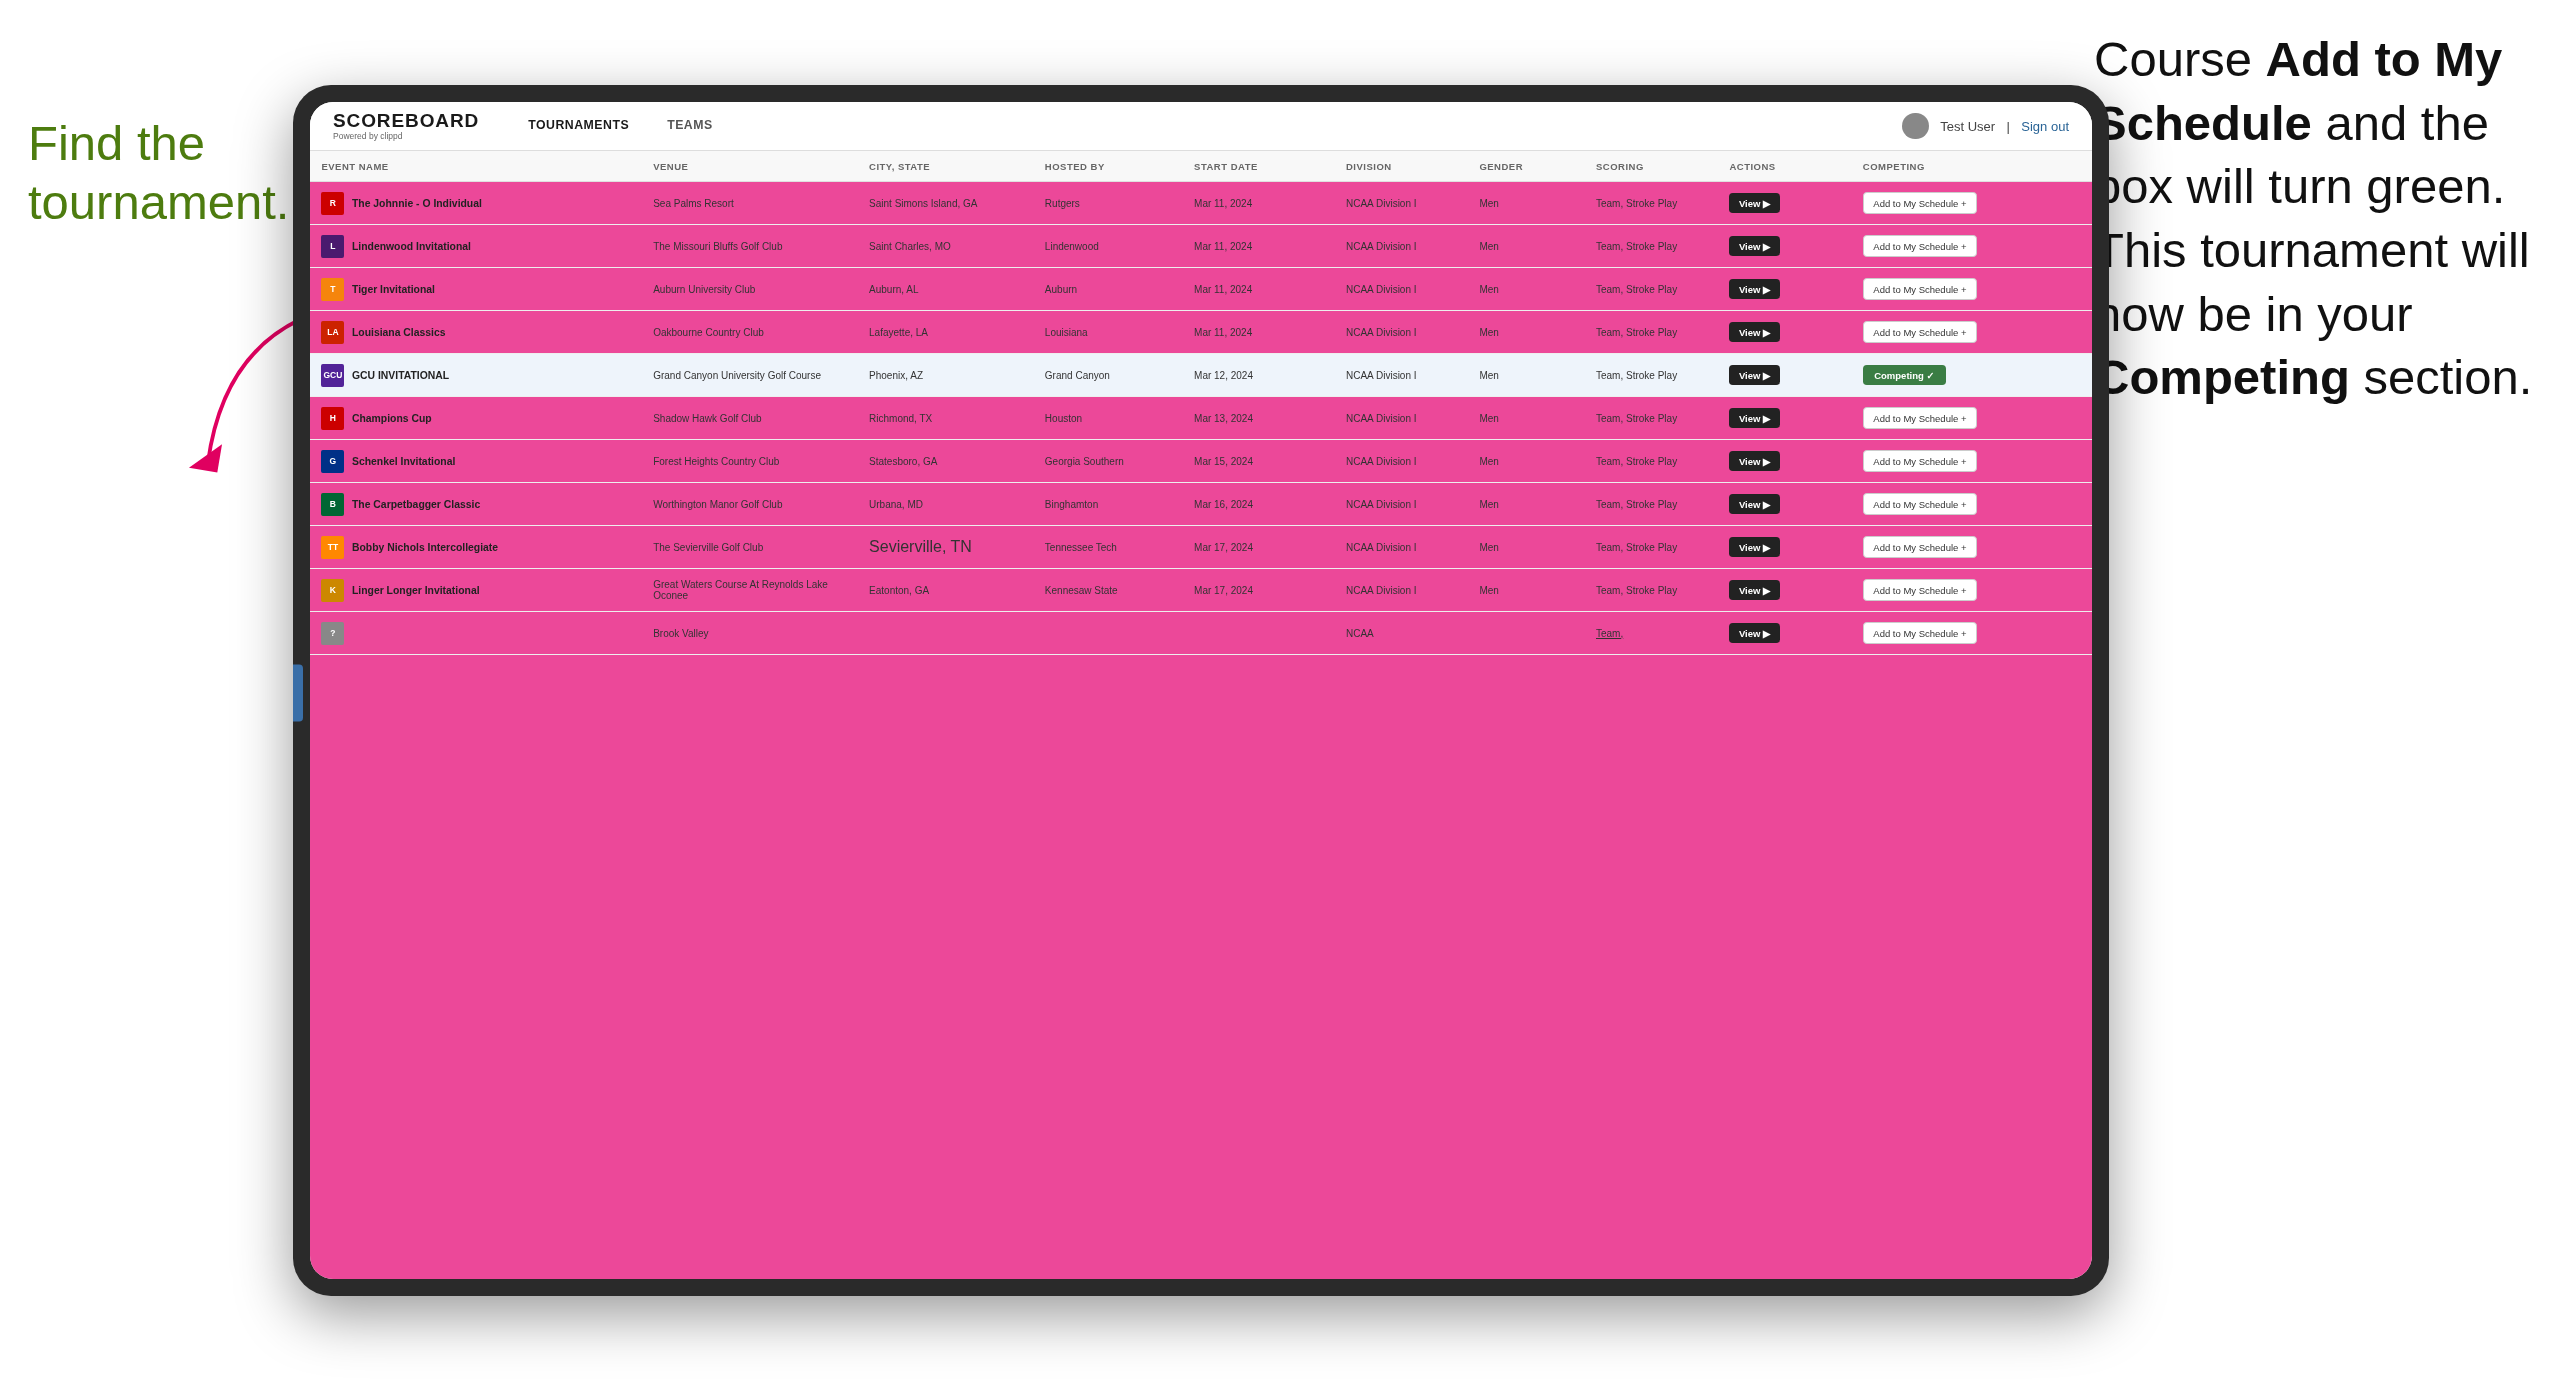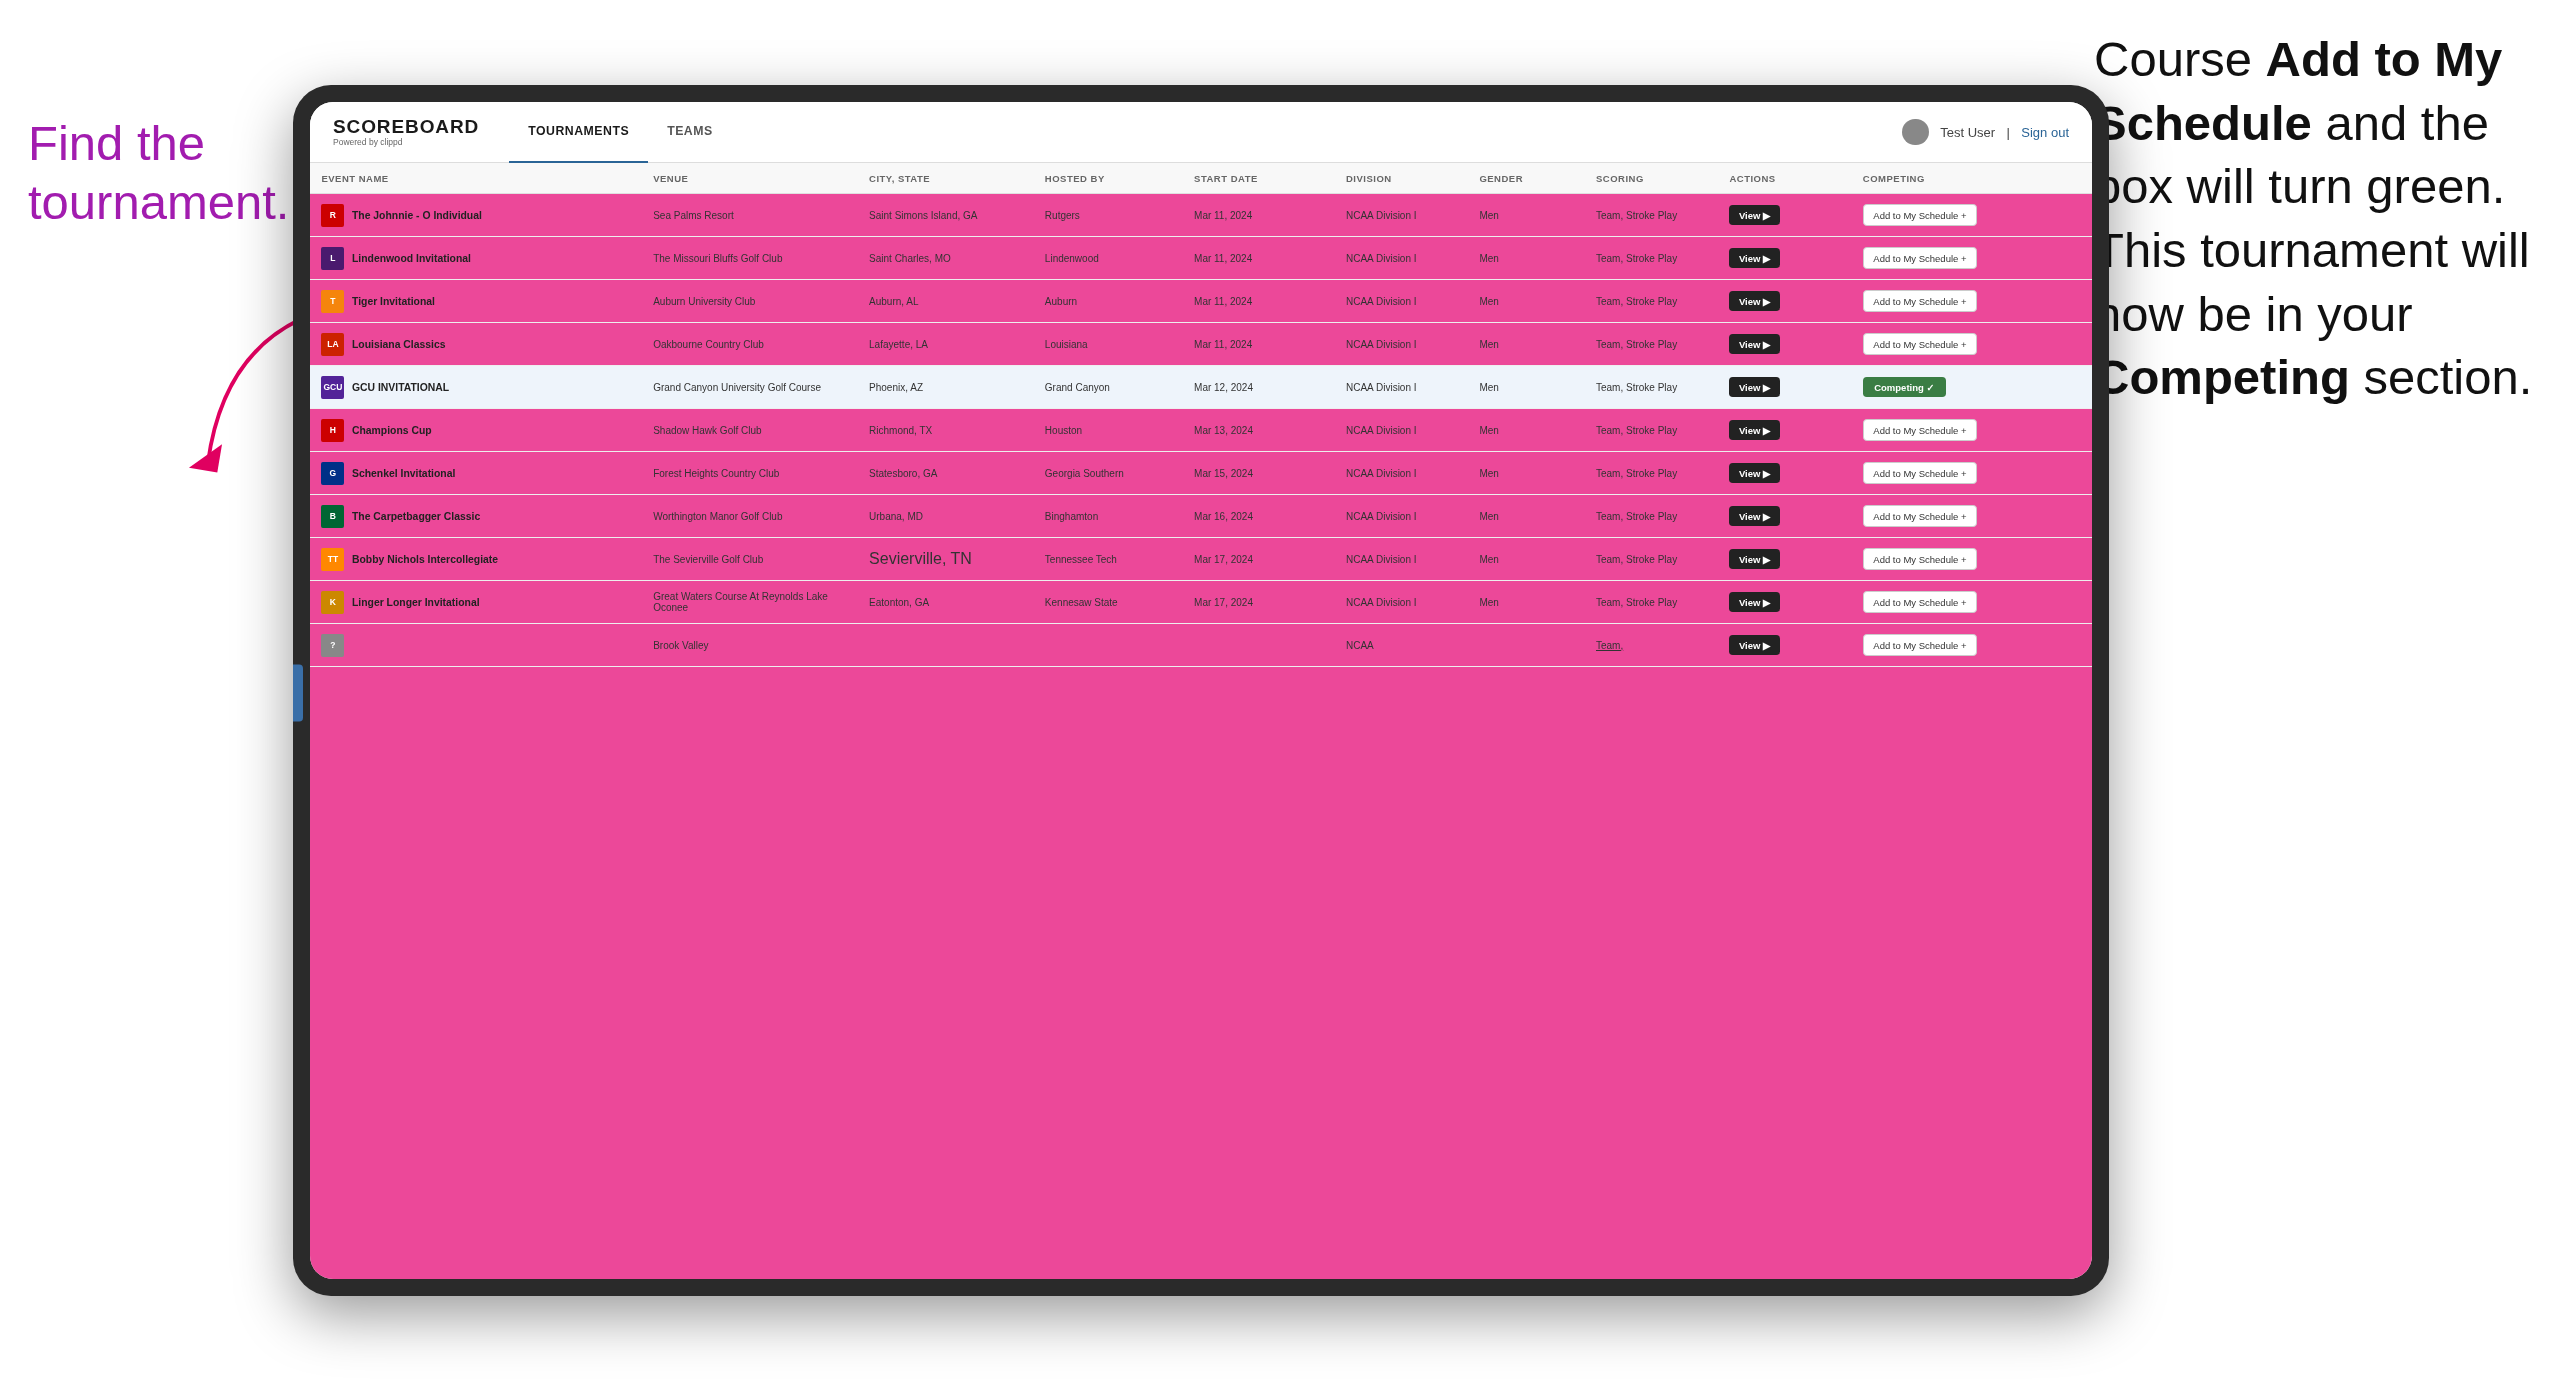--- a/index.html
+++ b/index.html
@@ -11,21 +11,21 @@
       position: relative;
       overflow: hidden;
     }
 
     
     .annotation-left {
       position: absolute;
       left: 28px;
       top: 114px;
       font-size: 49px;
-      color: #a21caf;
+      color: #4d7c0f;
       font-weight: 400;
       line-height: 1.2;
       width: 246px;
     }
 
     
     .annotation-right {
       position: absolute;
       right: 28px;
       top: 28px;
@@ -80,21 +80,21 @@
       flex-direction: column;
     }
 
     
     .app-header {
       background: #fff;
       border-bottom: 0.9px solid #ddd;
       padding: 8px 23px;
       display: flex;
       align-items: center;
-      height: 61px;
+      height: 49px;
       flex-shrink: 0;
     }
 
     .logo-area {
       display: flex;
       flex-direction: column;
       margin-right: 30px;
     }
 
     .logo-text {

